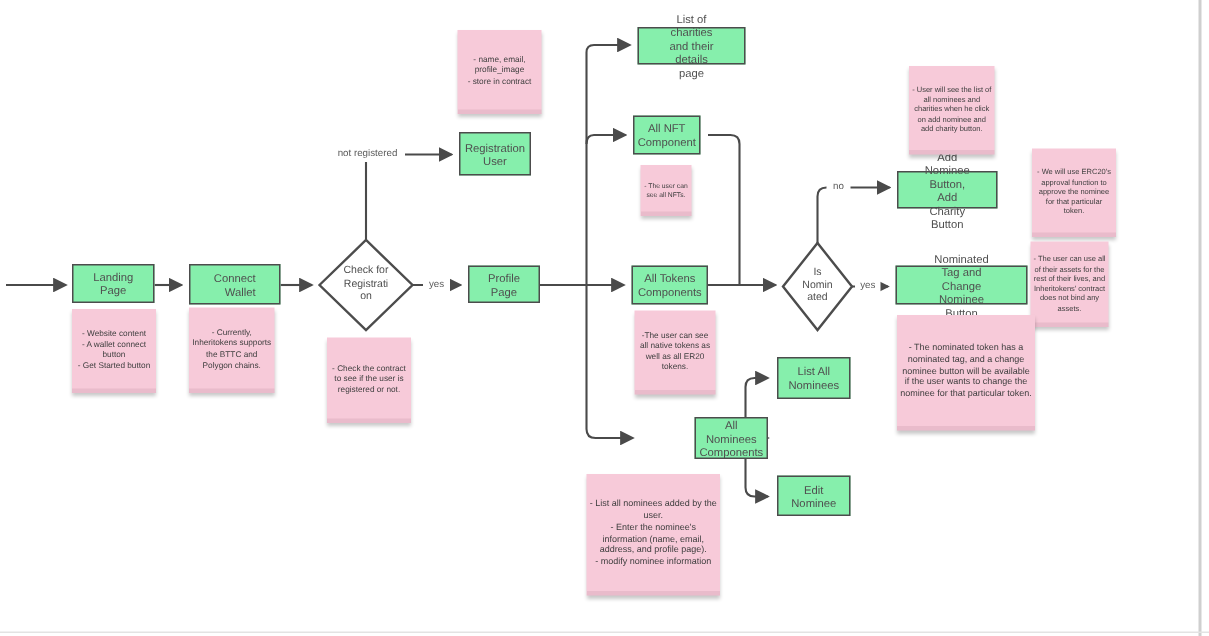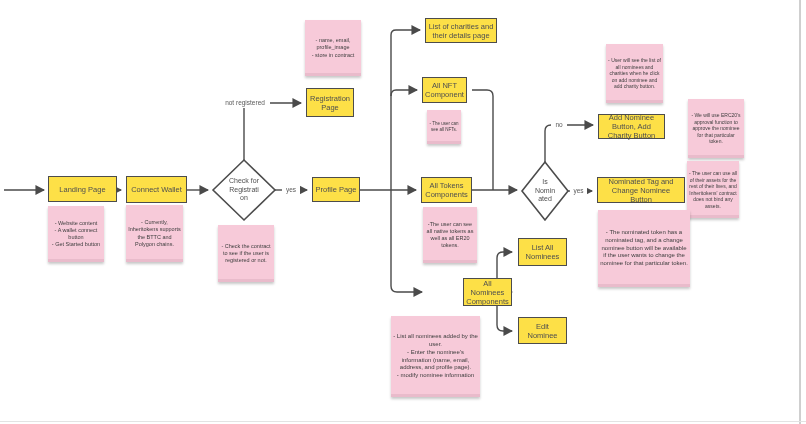--- a/index.html
+++ b/index.html
@@ -2,24 +2,24 @@
 <html><head>
 <meta charset="utf-8">
 <style>
   html,body{margin:0;padding:0;background:#fff;}
   .canvas{
     position:relative;width:806px;height:424px;background:#ffffff;overflow:hidden;
     font-family:"Liberation Sans",sans-serif;
   }
   .connector-layer{position:absolute;left:0;top:0;width:806px;height:424px;}
   .box{
-    position:absolute;box-sizing:border-box;background:#fde047;
+    position:absolute;box-sizing:border-box;background:#86efac;
     border:1.6px solid #4c4c4c;color:#4f4f4f;
     display:flex;align-items:center;justify-content:center;text-align:center;
-    font-size:7.5px;line-height:1.2;padding:1px 2px;white-space:pre-line;
+    font-size:7.5px;line-height:1.2;padding:1px 18px;white-space:pre-line;
   }
   .diamond-label{
     position:absolute;display:flex;align-items:center;justify-content:center;
     text-align:center;color:#4f4f4f;font-size:7px;line-height:1.2;white-space:pre-line;
   }
   .edge-label{
     position:absolute;background:#ffffff;color:#5a5a5a;font-size:6.5px;line-height:1.4;
     display:flex;align-items:center;justify-content:center;text-align:center;
   }
   .sticky{
@@ -57,23 +57,23 @@
       <path d="M545,162 V131 Q545,125 551,125 H593" marker-end="url(#arr)"></path>
       <path d="M568,191 H592" marker-end="url(#arr)"></path>
       <path d="M476,292 H491 Q497,292 497,286 V258 Q497,252 503,252 H512" marker-end="url(#arr)"></path>
       <path d="M476,292 H512" marker-end="url(#arr)"></path>
       <path d="M497,292 V325 Q497,331 503,331 H512" marker-end="url(#arr)"></path>
       <polygon points="213,190 244,160 275,190 244,220" fill="#ffffff" stroke="#4c4c4c" stroke-width="1.6"></polygon>
       <polygon points="522,191 545,162 568,191 545,220" fill="#ffffff" stroke="#4c4c4c" stroke-width="1.6"></polygon>
     </g>
   </svg>
 
-  <div class="box" style="left:48px;top:176px;width:69px;height:26px;text-align:right;">Landing Page</div>
-  <div class="box" style="left:126px;top:176px;width:61px;height:27px;">Connect Wallet</div>
-  <div class="box" style="left:306px;top:88px;width:48px;height:29px;">Registration Page</div>
+  <div class="box" style="left:48px;top:176px;width:55px;height:26px;">Landing Page</div>
+  <div class="box" style="left:126px;top:176px;width:61px;height:27px;text-align:right;">Connect Wallet</div>
+  <div class="box" style="left:306px;top:88px;width:48px;height:29px;">Registration User</div>
   <div class="box" style="left:312px;top:177px;width:48px;height:25px;">Profile Page</div>
   <div class="box" style="left:425px;top:18px;width:72px;height:25px;">List of charities and their details page</div>
   <div class="box" style="left:422px;top:77px;width:45px;height:26px;">All NFT Component</div>
   <div class="box" style="left:421px;top:177px;width:51px;height:26px;">All Tokens Components</div>
   <div class="box" style="left:427px;top:278px;width:49px;height:28px;margin-left:36px;">All Nominees Components</div>
   <div class="box" style="left:518px;top:238px;width:49px;height:28px;">List All Nominees</div>
   <div class="box" style="left:518px;top:317px;width:49px;height:27px;">Edit Nominee</div>
   <div class="box" style="left:598px;top:114px;width:67px;height:25px;">Add Nominee Button, Add Charity Button</div>
   <div class="box" style="left:597px;top:177px;width:88px;height:26px;">Nominated Tag and Change Nominee Button</div>
 

